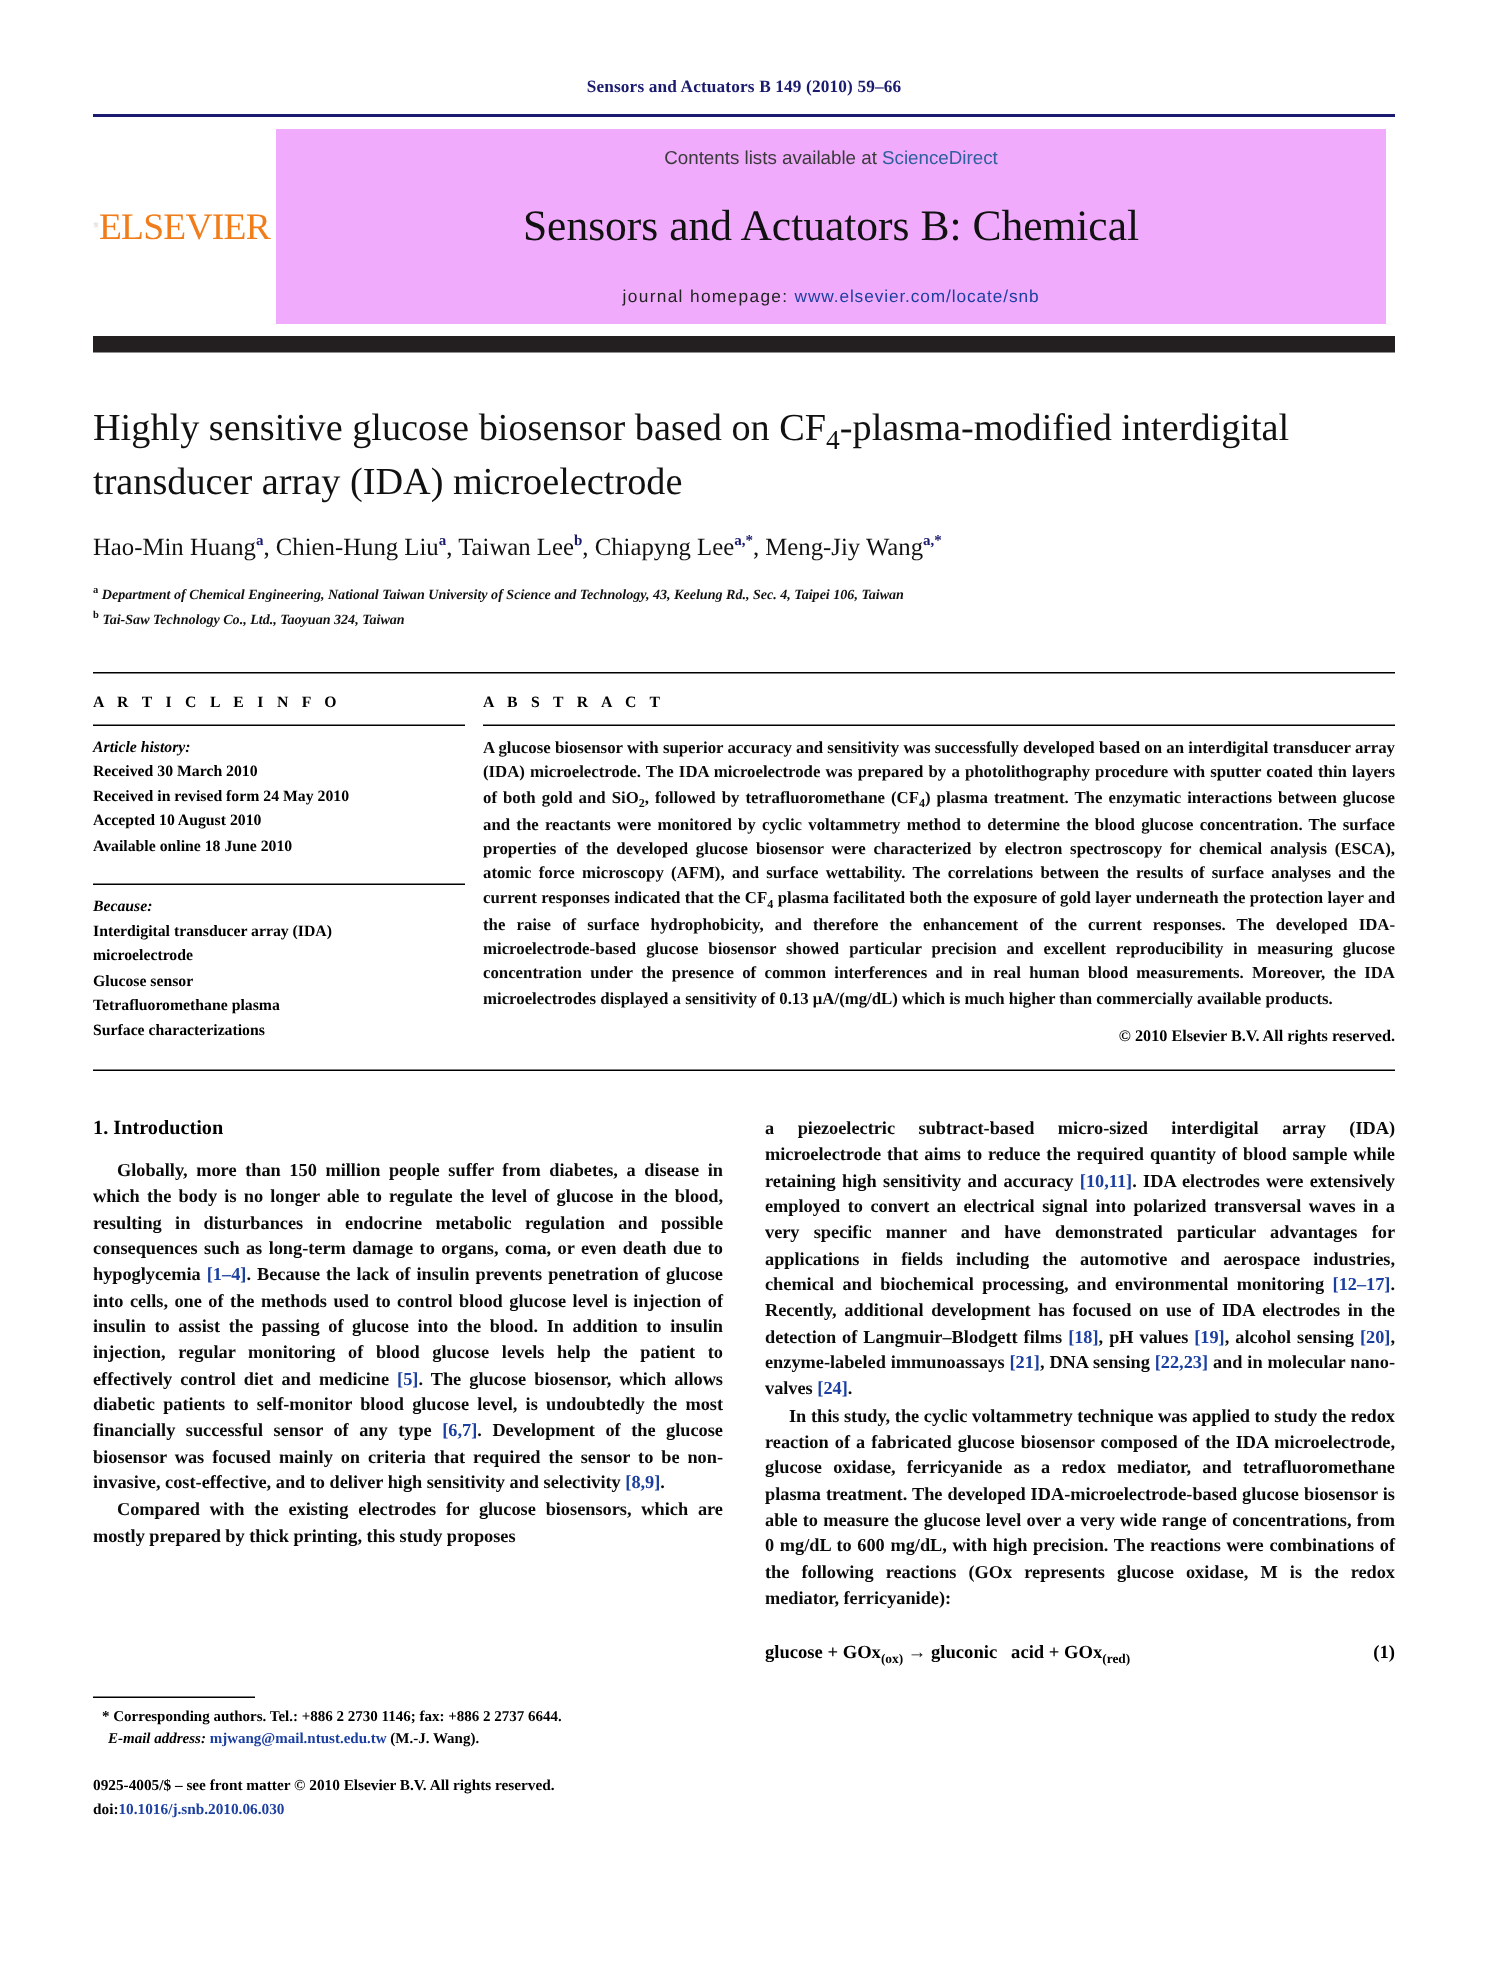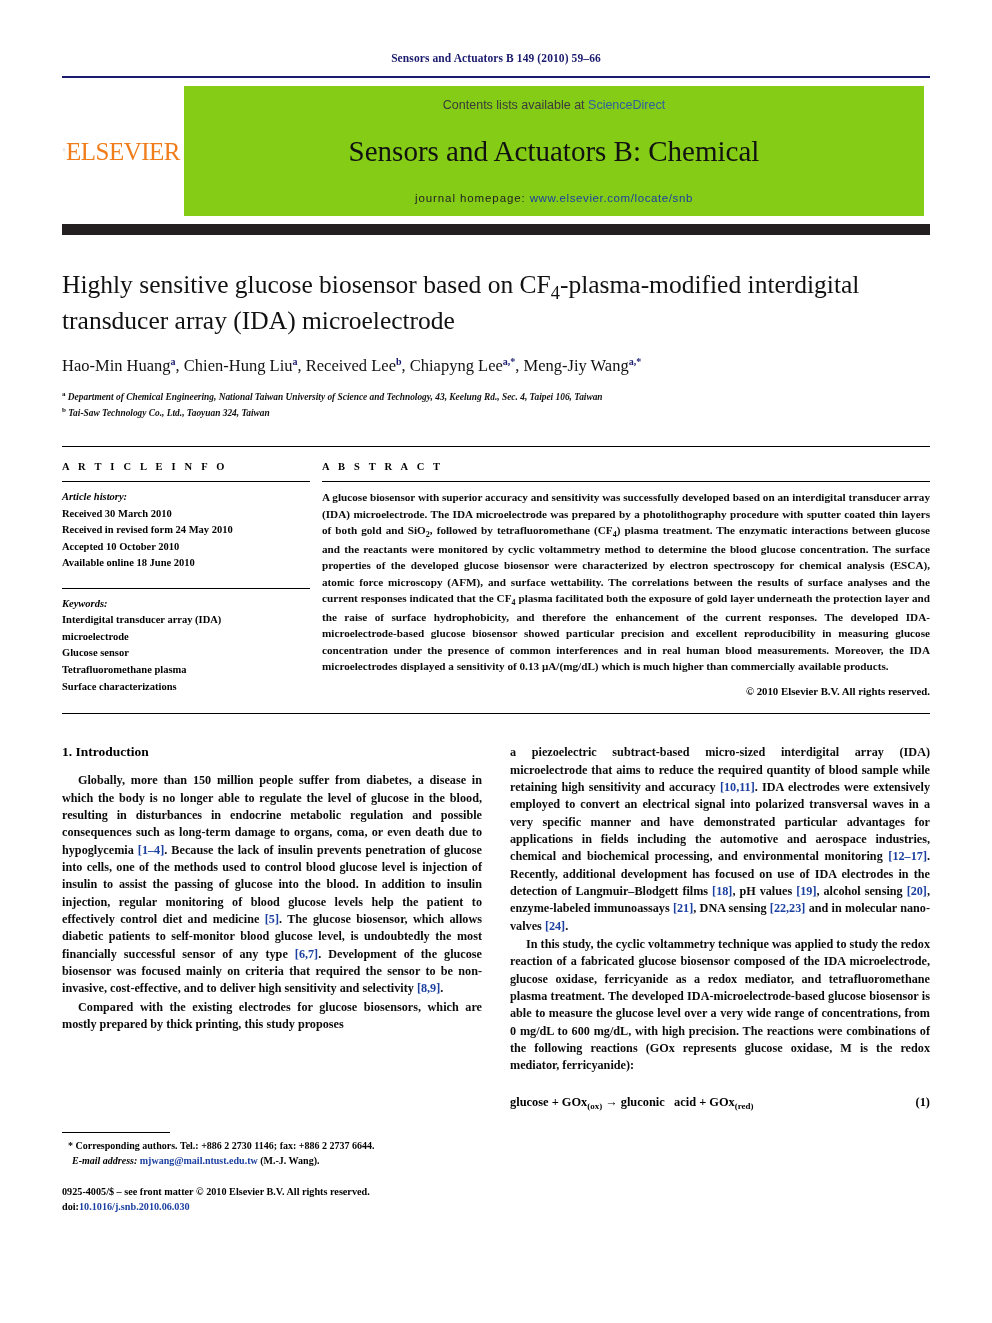--- a/index.html
+++ b/index.html
@@ -50,21 +50,21 @@
   .elsevier-word {
     font-family: "Liberation Serif", serif;
     font-size: 25px;
     color: #f07d1a;
     letter-spacing: -0.5px;
     line-height: 1;
     margin-top: 2px;
   }
   .center-band {
     flex: 1 1 auto;
-    background: #84cc16;
+    background: #f0abfc;
     display: flex;
     flex-direction: column;
     align-items: center;
     justify-content: space-between;
     padding: 12px 10px 12px 10px;
     margin-left: 4px;
     margin-right: 6px;
   }
   .contents-line {
     font-family: "Liberation Sans", sans-serif;
@@ -310,44 +310,44 @@
   </div>
 
   <div class="dark-bar"></div>
 
   <div class="title-block">
     <h1 class="paper-title"><span>Highly sensitive glucose biosensor based on CF</span><sub>4</sub><span>-plasma-modified interdigital transducer array (IDA) microelectrode</span></h1>
 
     <div class="authors">
       <span><span>Hao-Min Huang</span><sup>a</sup></span>,
       <span><span>Chien-Hung Liu</span><sup>a</sup></span>,
-      <span><span>Received Lee</span><sup>b</sup></span>,
+      <span><span>Taiwan Lee</span><sup>b</sup></span>,
       <span><span>Chiapyng Lee</span><sup>a,*</sup></span>,
       <span><span>Meng-Jiy Wang</span><sup>a,*</sup></span>
     </div>
 
     <div class="affils">
       <div class="affil"><sup>a</sup> <span>Department of Chemical Engineering, National Taiwan University of Science and Technology, 43, Keelung Rd., Sec. 4, Taipei 106, Taiwan</span></div>
       <div class="affil"><sup>b</sup> <span>Tai-Saw Technology Co., Ltd., Taoyuan 324, Taiwan</span></div>
     </div>
   </div>
 
   <div class="info-abstract">
 
     <div class="col-info">
       <div class="sec-head">A R T I C L E   I N F O</div>
       <div class="thin-rule"></div>
       <div class="info-label">Article history:</div>
       <div class="info-line">Received 30 March 2010</div>
       <div class="info-line">Received in revised form 24 May 2010</div>
-      <div class="info-line">Accepted 10 October 2010</div>
+      <div class="info-line">Accepted 10 August 2010</div>
       <div class="info-line">Available online 18 June 2010</div>
       <div class="info-gap"></div>
       <div class="thin-rule"></div>
-      <div class="info-label">Keywords:</div>
+      <div class="info-label">Because:</div>
       <div class="kw-line">Interdigital transducer array (IDA)</div>
       <div class="kw-line">microelectrode</div>
       <div class="kw-line">Glucose sensor</div>
       <div class="kw-line">Tetrafluoromethane plasma</div>
       <div class="kw-line">Surface characterizations</div>
     </div>
 
     <div class="col-abs">
       <div class="sec-head">A B S T R A C T</div>
       <div class="thin-rule"></div>

